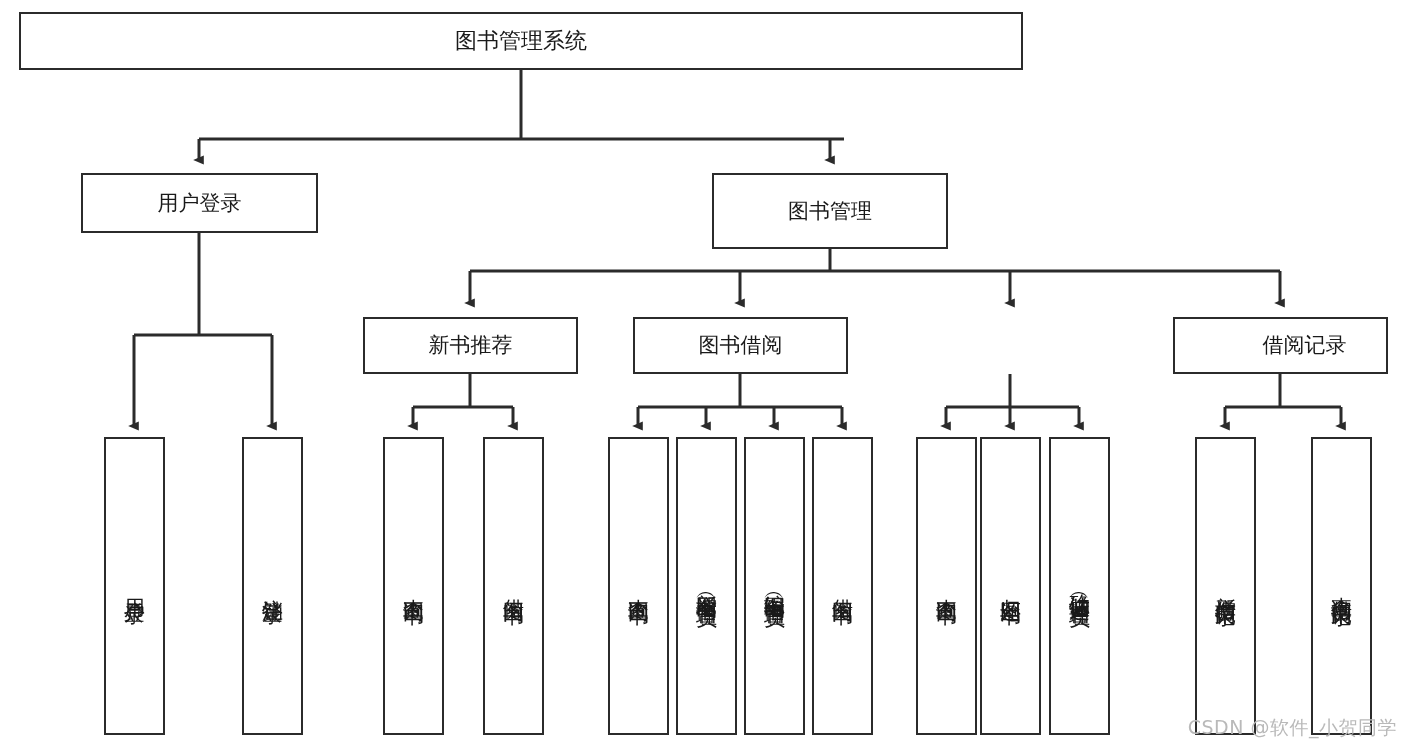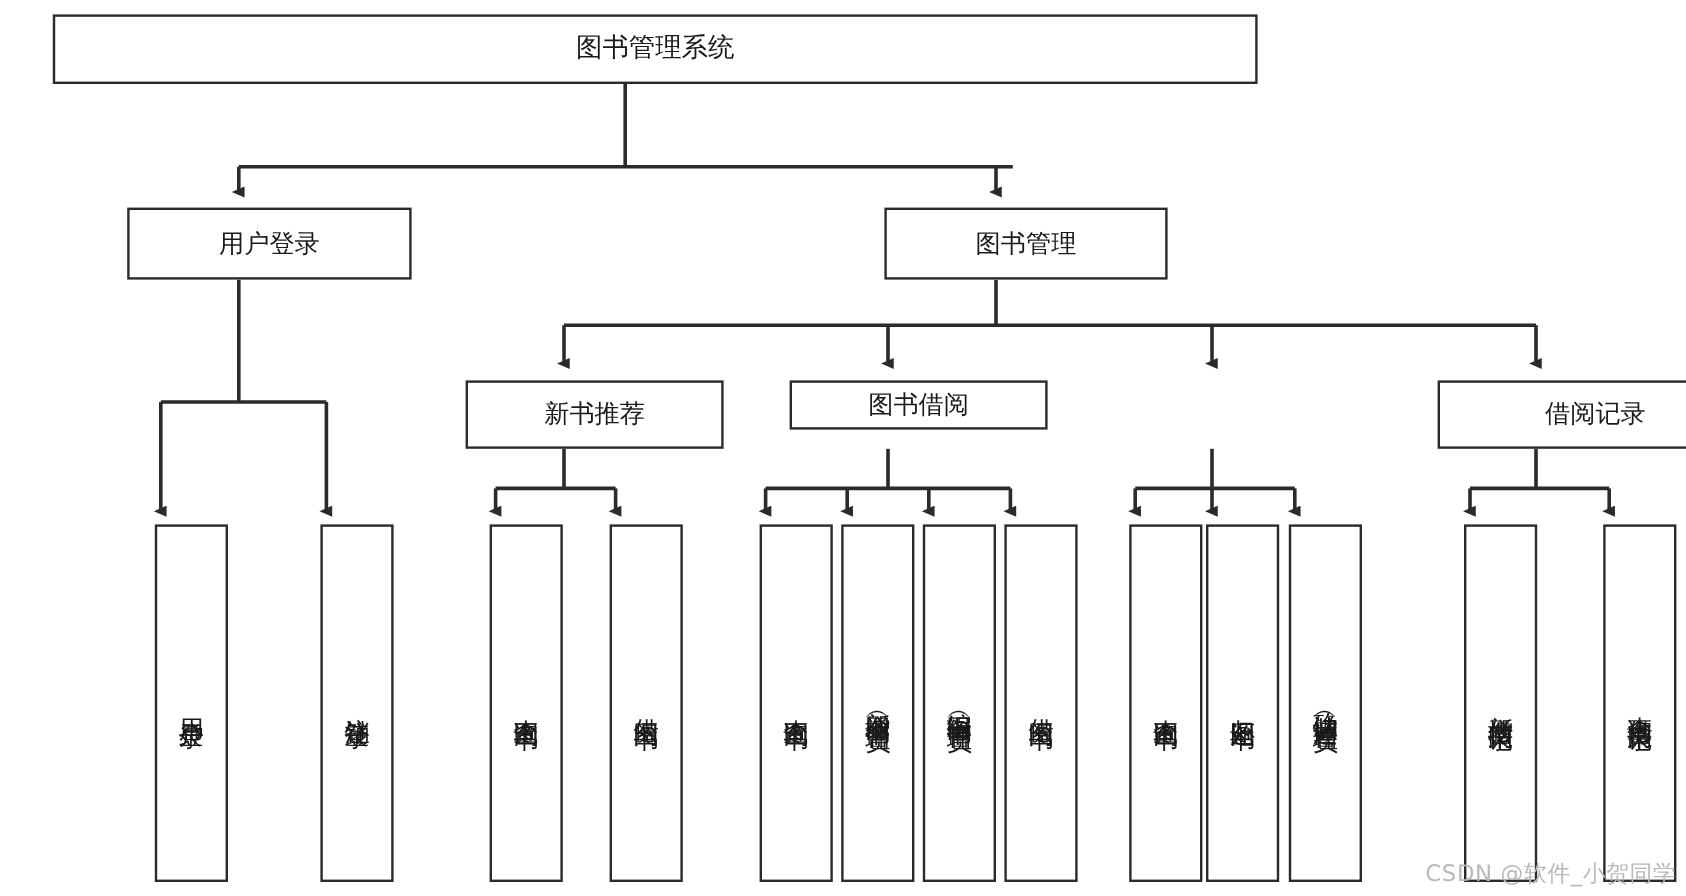--- a/index.html
+++ b/index.html
@@ -26,21 +26,20 @@
   }
   .node {
     position: absolute;
     box-sizing: border-box;
     border: 2px solid #2b2b2b;
     background: #ffffff;
     display: flex;
     align-items: center;
     justify-content: center;
     color: #1a1a1a;
-    margin-left: 25px;
   }
   .node-label {
     display: block;
     text-align: center;
     line-height: 1.18;
     white-space: nowrap;
     color: #1a1a1a;
   }
   .node.horizontal .node-label {
     font-size: 21px;
@@ -128,29 +127,29 @@
   </svg>
 
   <div class="node root horizontal" style="left:19px; top:12px; width:1004px; height:58px;">
     <span class="node-label">图书管理系统</span>
   </div>
 
   <div class="node horizontal" style="left:81px; top:173px; width:237px; height:60px;">
     <span class="node-label">用户登录</span>
   </div>
 
-  <div class="node horizontal" style="left:712px; top:173px; width:236px; height:60px;">
+  <div class="node horizontal" style="left:712px; top:173px; width:236px; height:76px;">
     <span class="node-label">图书管理</span>
   </div>
 
   <div class="node horizontal" style="left:363px; top:317px; width:215px; height:57px;align-items:center;">
     <span class="node-label">新书推荐</span>
   </div>
 
-  <div class="node horizontal" style="left:633px; top:317px; width:215px; height:41px;">
+  <div class="node horizontal" style="left:633px; top:317px; width:215px; height:57px;">
     <span class="node-label">图书借阅</span>
   </div>
 
 
   <div class="node horizontal" style="left:1173px; top:317px; width:215px; height:57px;padding-left:48px;">
     <span class="node-label">借阅记录</span>
   </div>
 
   <div class="node vertical" style="left:104px; top:437px; width:61px; height:298px;">
     <span class="node-label">用户登录</span>

